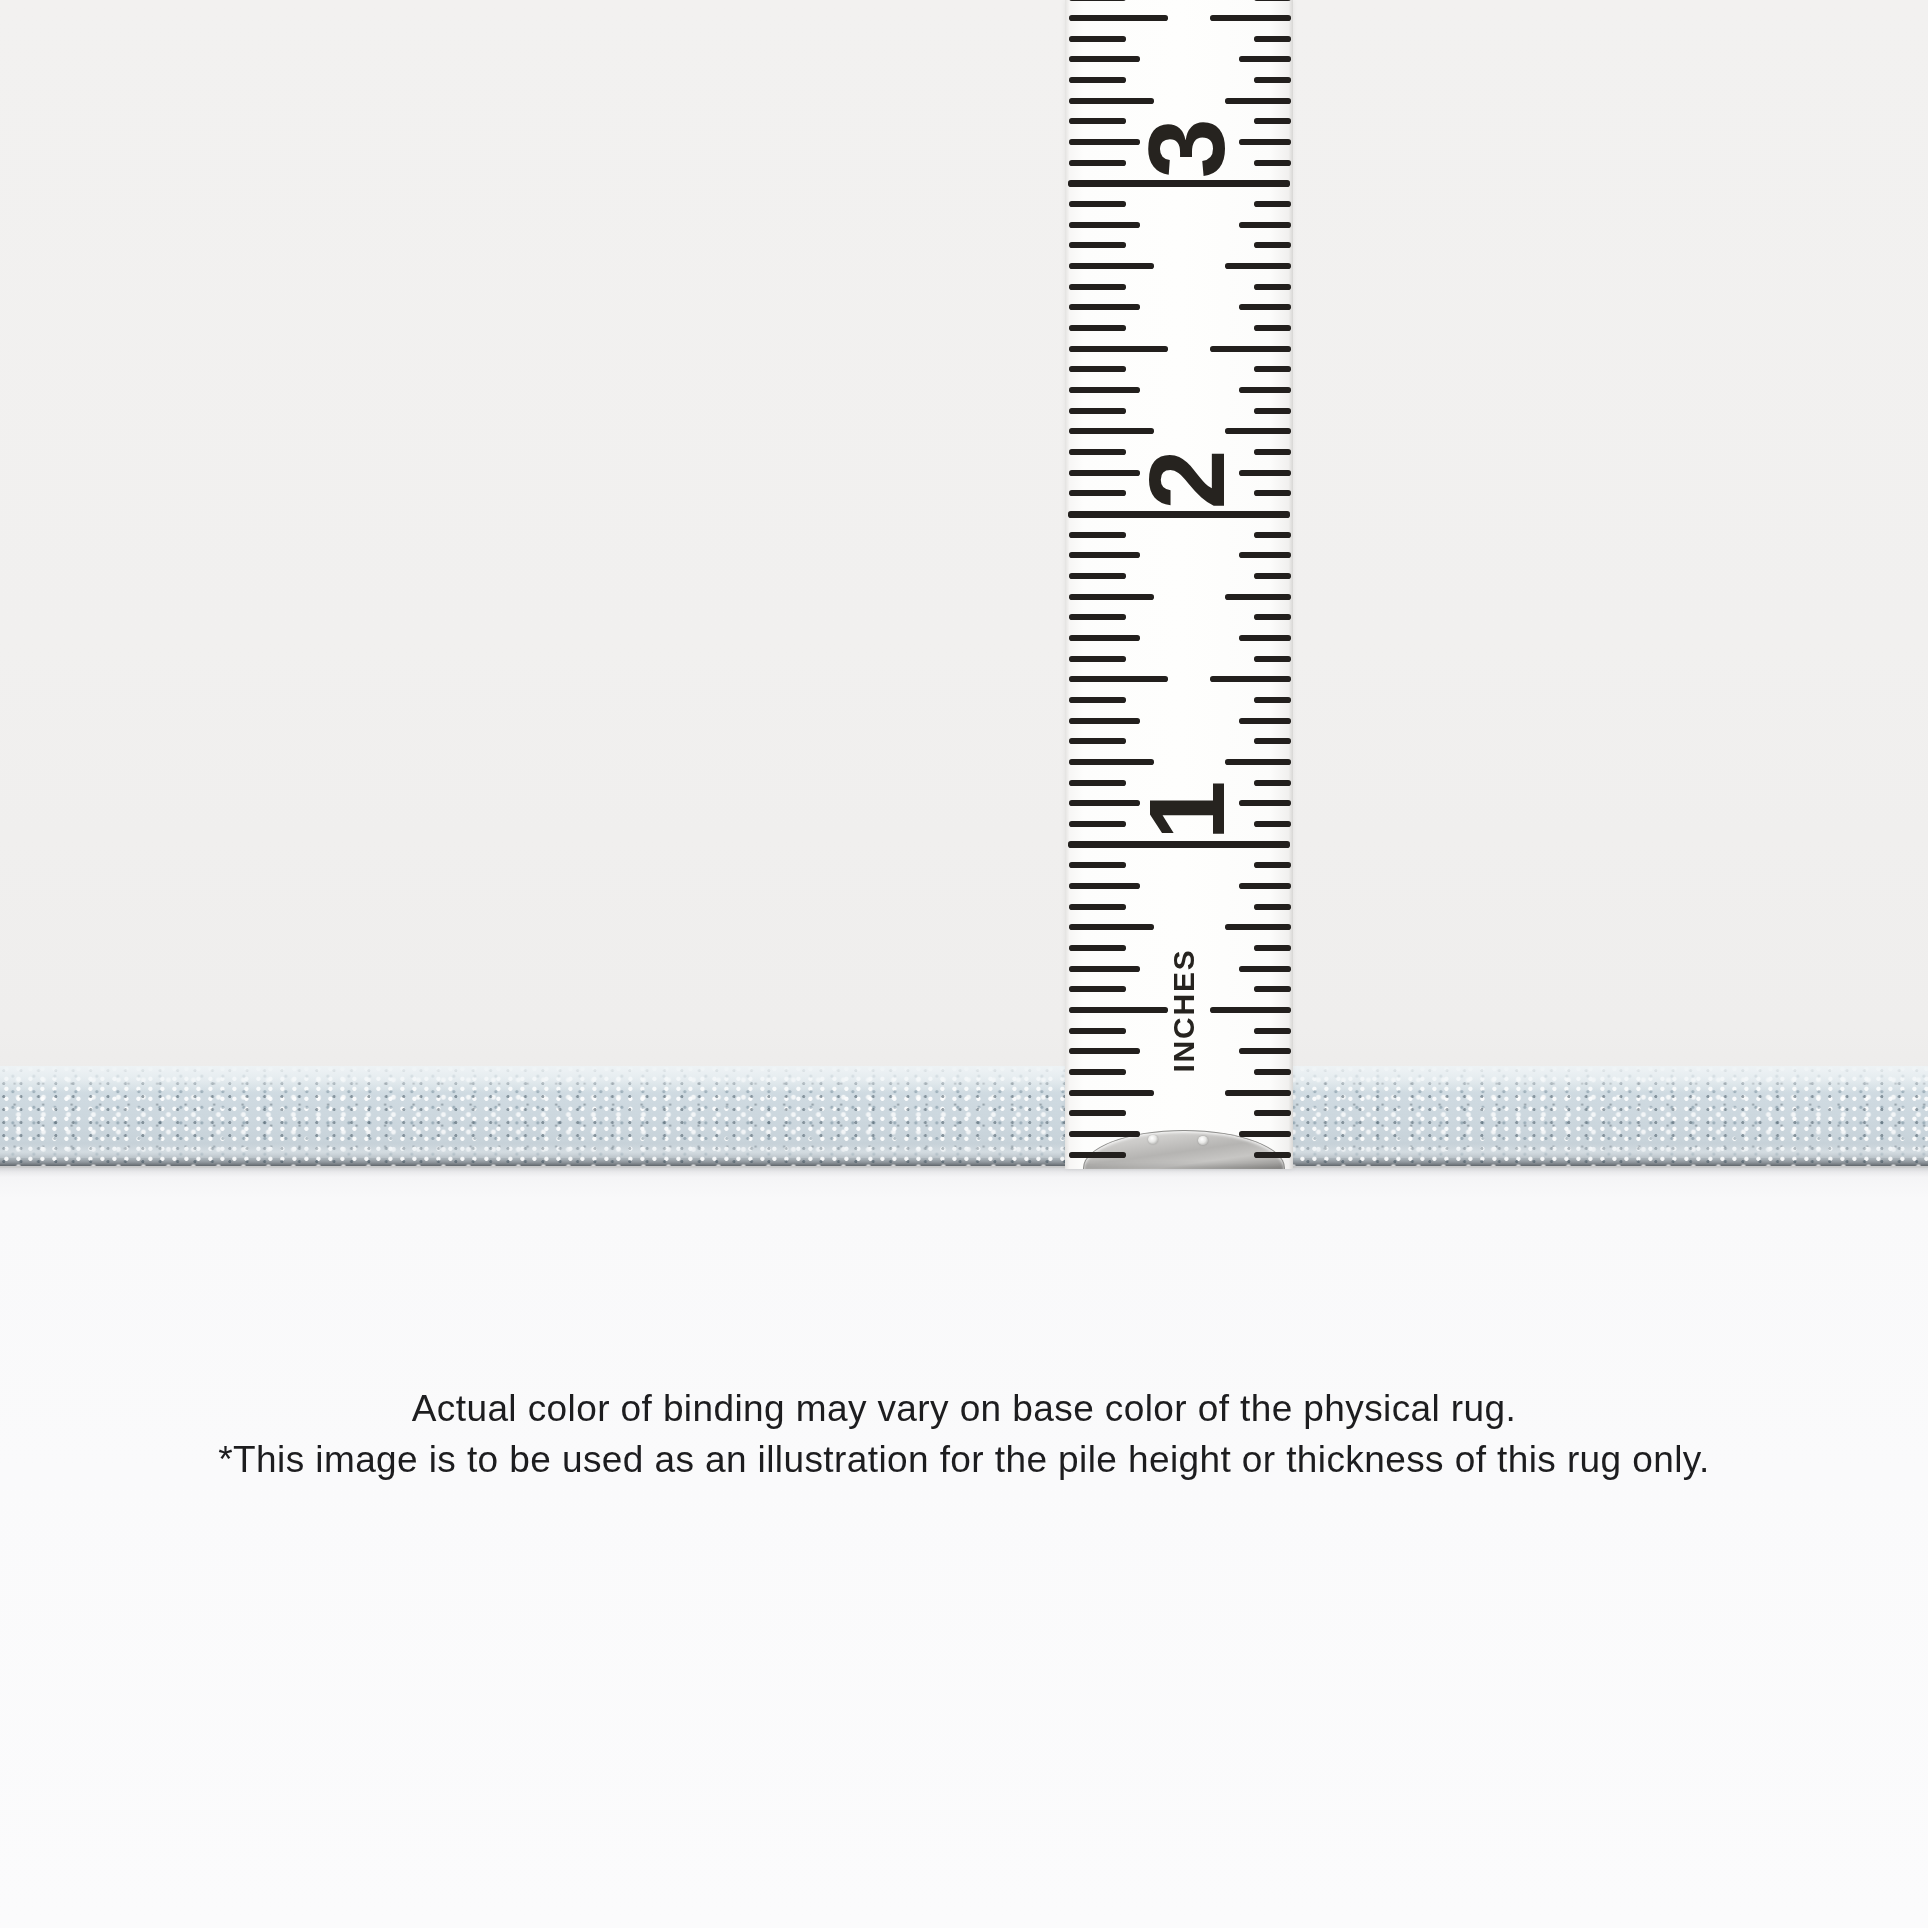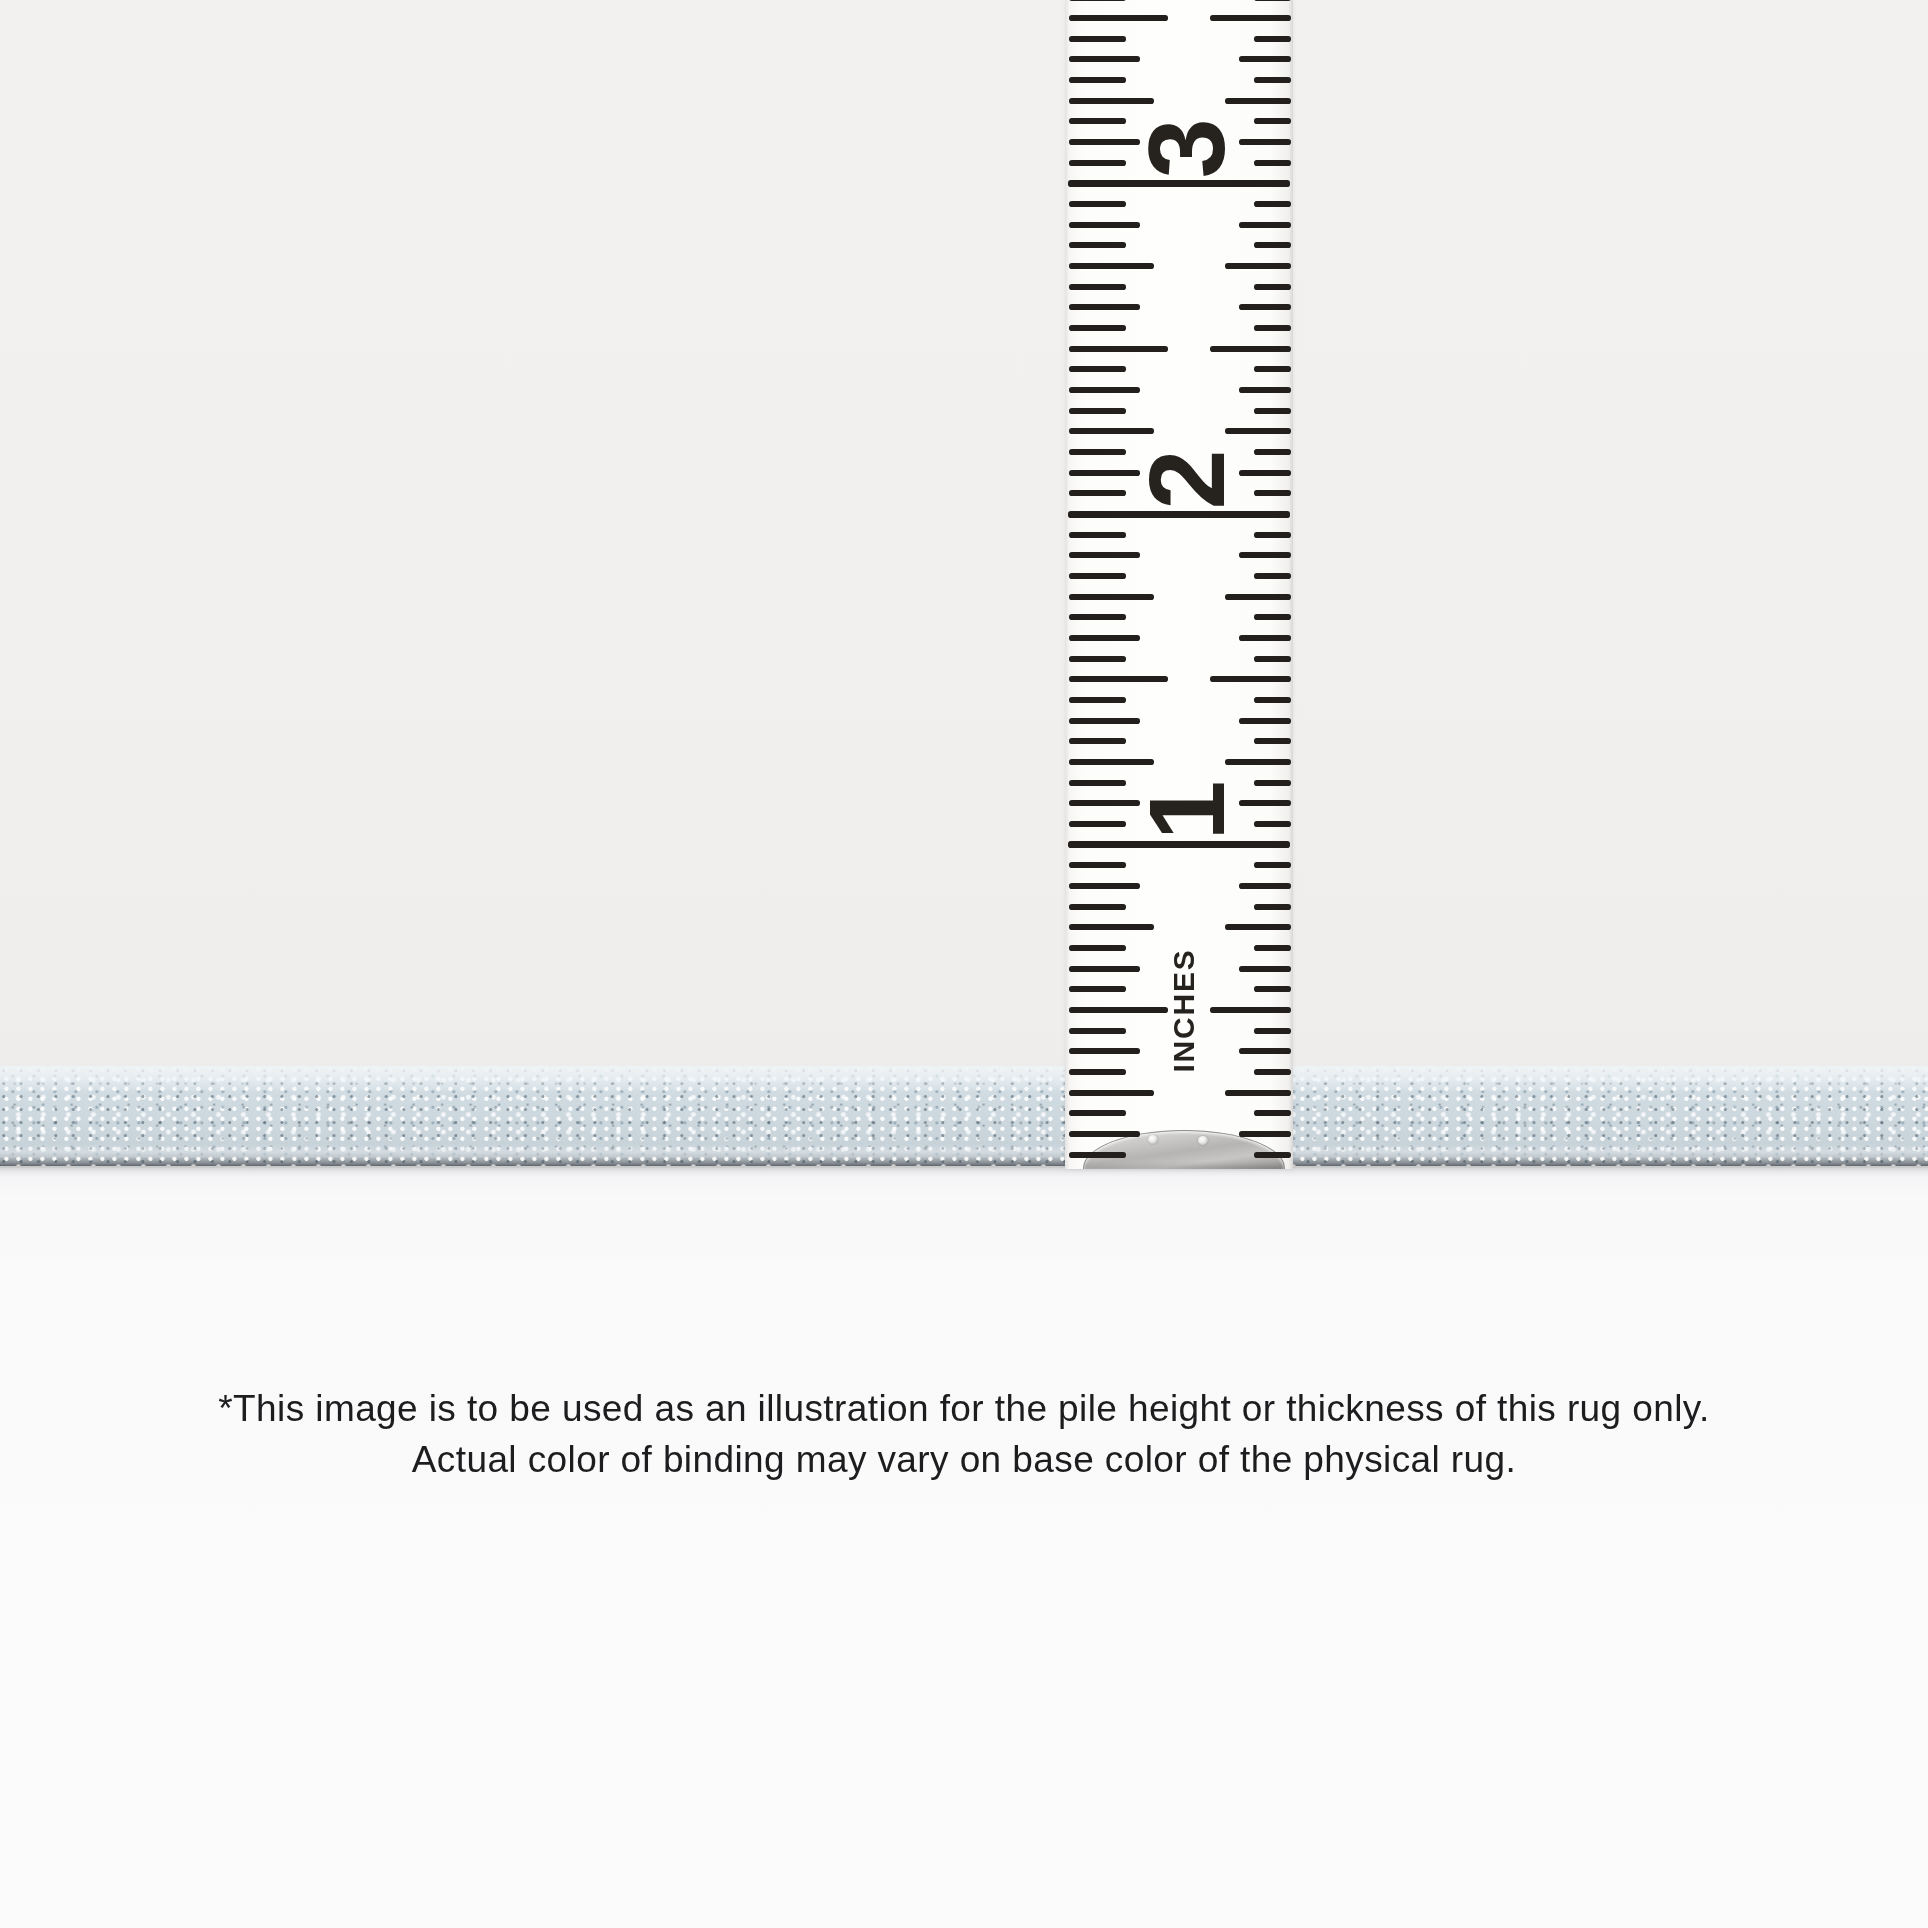--- a/index.html
+++ b/index.html
@@ -188,18 +188,18 @@
       <div class="tick" style="top: 56px; right: 1.8px; width: 52px; background: rgb(34, 31, 29);"></div>
       <div class="tick" style="top: 36px; left: 3.7px; width: 57px; background: rgb(34, 31, 29);"></div>
       <div class="tick" style="top: 36px; right: 1.8px; width: 37px; background: rgb(34, 31, 29);"></div>
       <div class="tick" style="top: 15px; left: 3.7px; width: 99px; background: rgb(34, 31, 29);"></div>
       <div class="tick" style="top: 15px; right: 1.8px; width: 81px; background: rgb(34, 31, 29);"></div>
       <div class="tick" style="top: -5.5px; left: 3.7px; width: 57px; background: rgb(34, 31, 29);"></div>
       <div class="tick" style="top: -5.5px; right: 1.8px; width: 37px; background: rgb(34, 31, 29);"></div>
     </div>
 
   <div class="caption">
+    <p>Actual color of binding may vary on base color of the physical rug.</p>
     <p>*This image is to be used as an illustration for the pile height or thickness of this rug only.</p>
-    <p>Actual color of binding may vary on base color of the physical rug.</p>
   </div>
 
 </div>
 
 
 </body></html>

